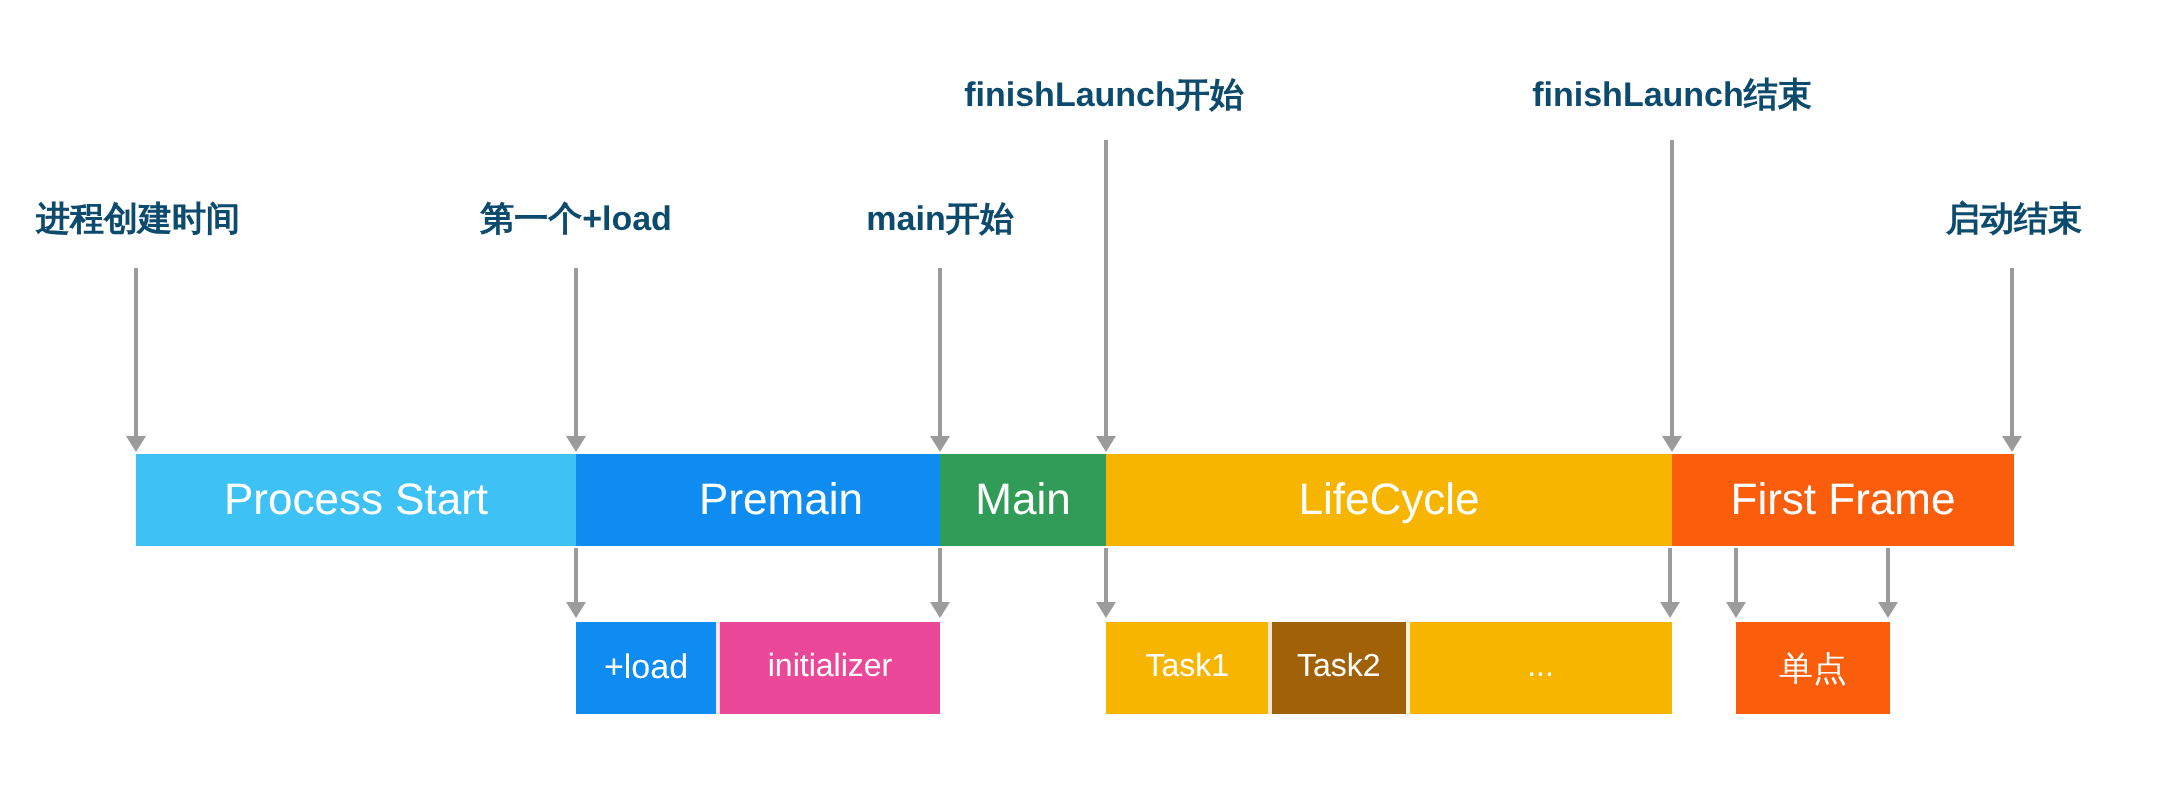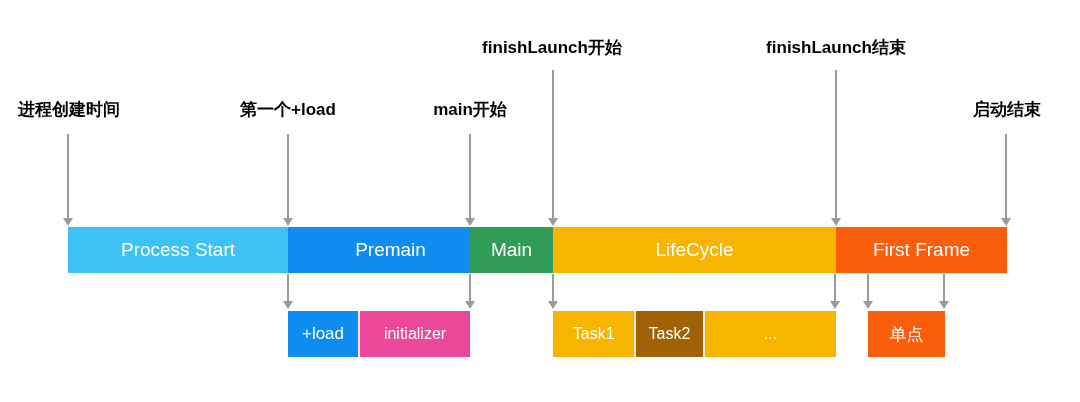--- a/index.html
+++ b/index.html
@@ -14,21 +14,21 @@
     background: #ffffff;
     overflow: hidden;
   }
 
   
   .marker-label {
     position: absolute;
     transform: translateX(-50%);
     font-size: 17px;
     font-weight: 600;
-    color: #000000;
+    color: #0c4a6e;
     white-space: nowrap;
     line-height: 20px;
   }
 
   
   .arrow {
     position: absolute;
     transform: translateX(-50%);
     display: flex;
     flex-direction: column;
@@ -54,21 +54,21 @@
     height: 46px;
     display: flex;
   }
   .bar .seg {
     display: flex;
     align-items: center;
     justify-content: center;
     color: #ffffff;
     height: 100%;
   }
-  .main-bar .seg { font-size: 19px; }
+  .main-bar .seg { font-size: 22px; }
   .sub-bar .seg { font-size: 16px; }
   .sub-bar .seg + .seg { border-left: 2px solid rgba(255,255,255,0.85); }
 </style>
 </head>
 <body>
 
 <div class="stage">
 
   <div class="marker-label" style="left:552px; top:38px;">finishLaunch开始</div>
   <div class="marker-label" style="left:836px; top:38px;">finishLaunch结束</div>

